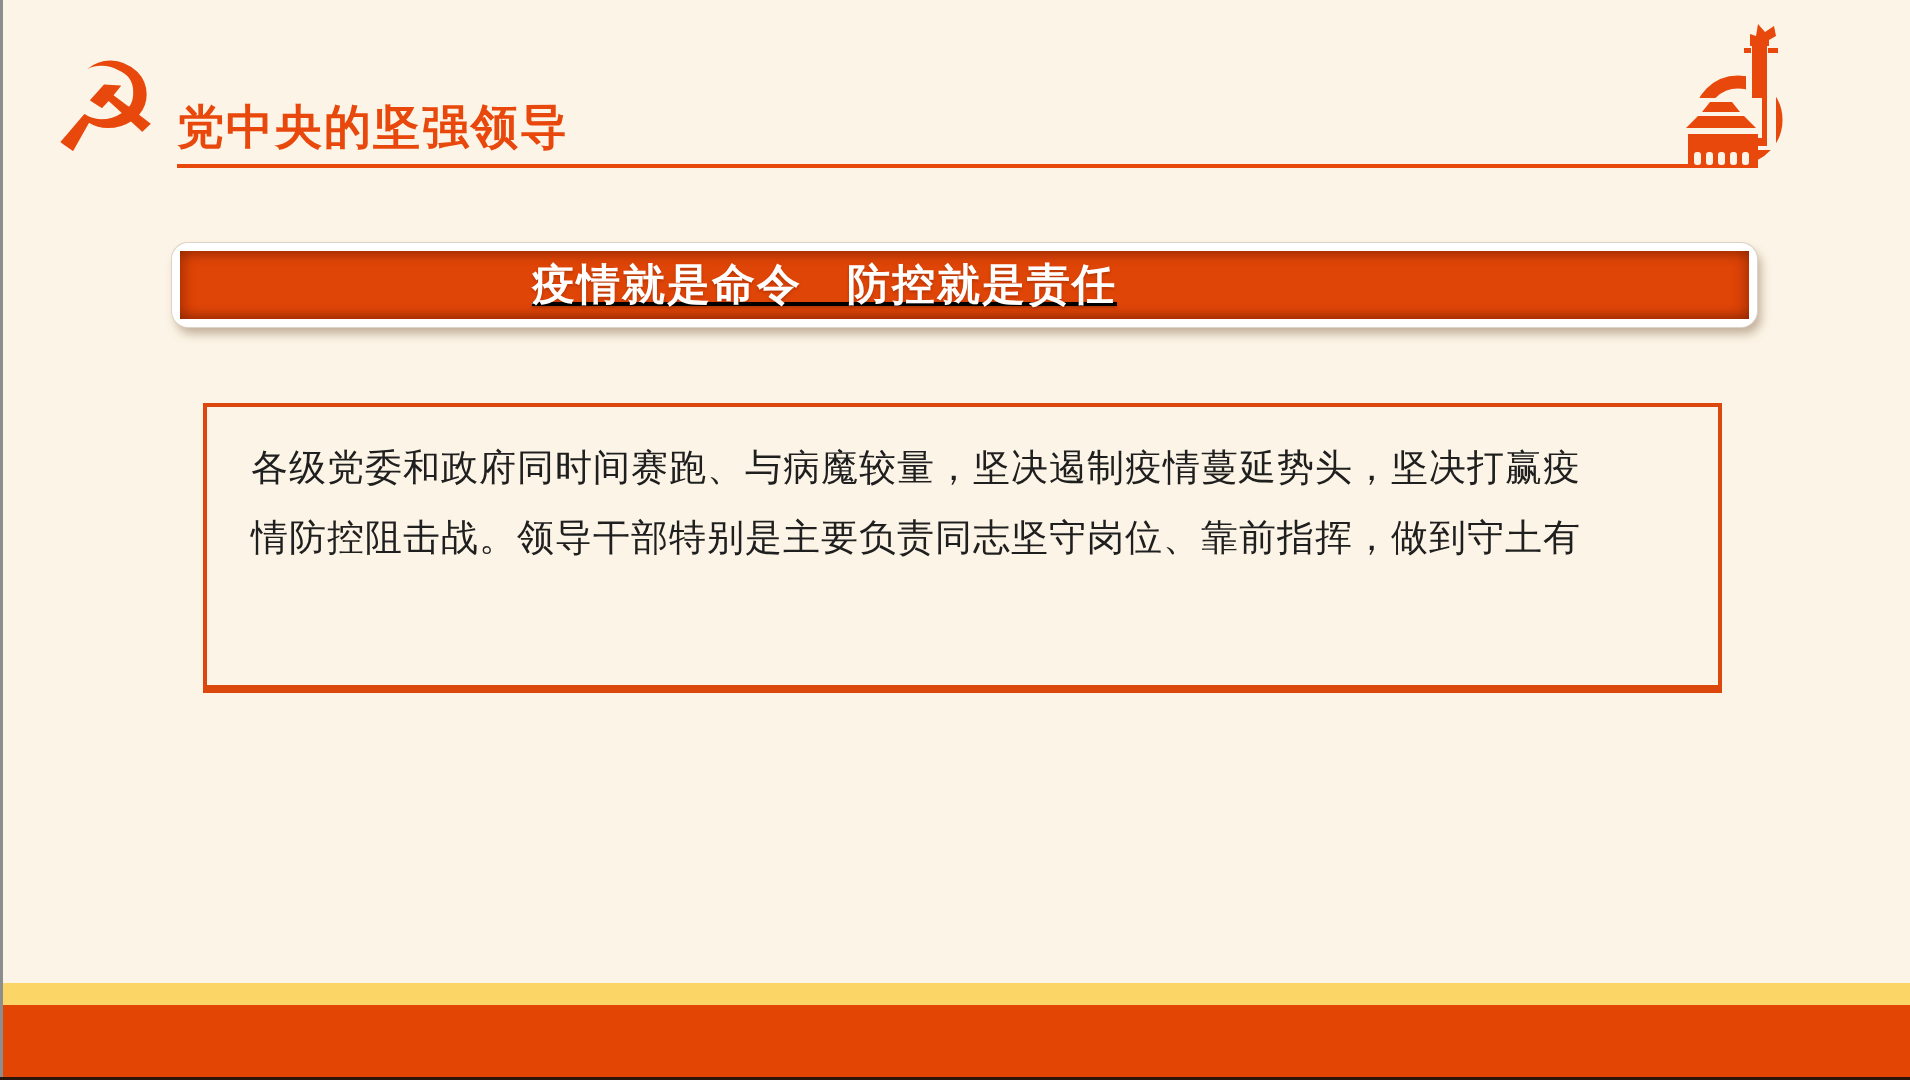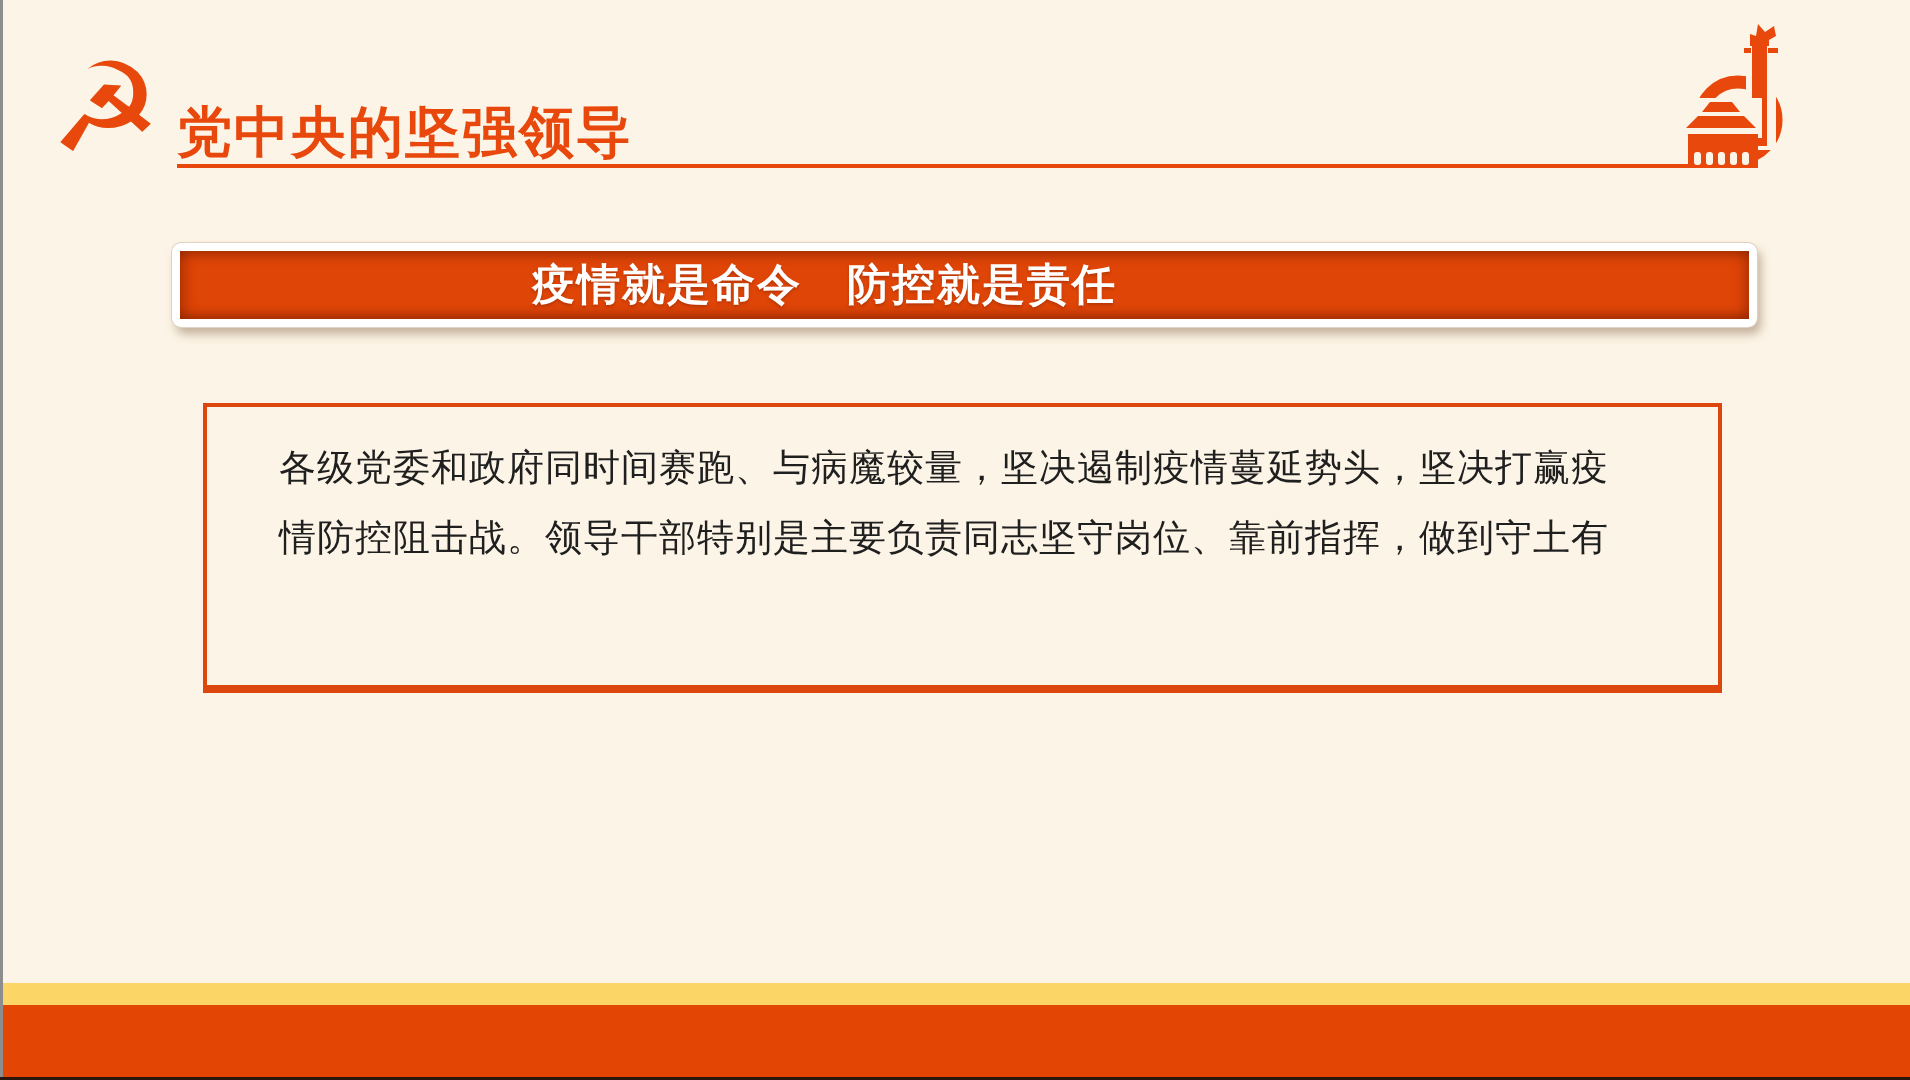--- a/index.html
+++ b/index.html
@@ -24,34 +24,35 @@
   .edge-bottom{position:absolute;left:0;bottom:0;width:100%;height:3px;background:#2A160B;z-index:61;}
 
   
   .header-emblem{
     position:absolute;left:50px;top:46px;
     font-family:"DejaVu Sans",sans-serif;
     font-size:124px;line-height:1;color:var(--accent);
   }
   .header-title{
     position:absolute;left:177px;top:96px;
-    font-size:55px;font-weight:bold;color:var(--accent);
+    font-size:47px;font-weight:bold;color:var(--accent);
     letter-spacing:2px;white-space:nowrap;
   }
   .header-underline{
     position:absolute;left:177px;top:164px;width:1513px;height:4px;
     background:var(--accent);
   }
   .landmark{position:absolute;left:1686px;top:24px;width:106px;height:152px;}
 
   
   .banner{
     position:absolute;left:172px;top:243px;width:1585px;height:84px;
-    background:#ffffff;border-radius:9px;padding:8px;
+    background:#ffffff;border-radius:16px;padding:8px;
     box-shadow:0 0 0 1px #DCD2C5, 4px 7px 10px rgba(140,110,80,.5);
+    text-decoration:underline;
   }
   .banner-fill{
     width:100%;height:100%;background:var(--banner);
     display:flex;align-items:center;justify-content:center;
     padding-right:280px;
     box-shadow:
       inset 0 13px 10px -8px rgba(125,32,0,.55),
       inset 0 -13px 10px -8px rgba(125,32,0,.60),
       inset 15px 0 12px -10px rgba(125,32,0,.45),
       inset -15px 0 12px -10px rgba(125,32,0,.45);
@@ -64,21 +65,21 @@
 
   
   .content-box{
     position:absolute;left:203px;top:403px;width:1519px;height:290px;
     border:4px solid #DB470C;border-bottom-width:8px;
     padding:26px 30px 0 44px;
     background:transparent;
   }
   .content-line{
     font-size:37px;line-height:70px;color:var(--body-text);
-    letter-spacing:1px;white-space:nowrap;margin-left:28px;
+    letter-spacing:1px;white-space:nowrap;
   }
 
   
   .footer-yellow{position:absolute;left:0;top:983px;width:100%;height:22px;background:var(--footer-yellow);}
   .footer-red{position:absolute;left:0;top:1005px;width:100%;height:75px;background:var(--footer-red);}
 </style>
 </head>
 <body>
 
 <div class="slide">

